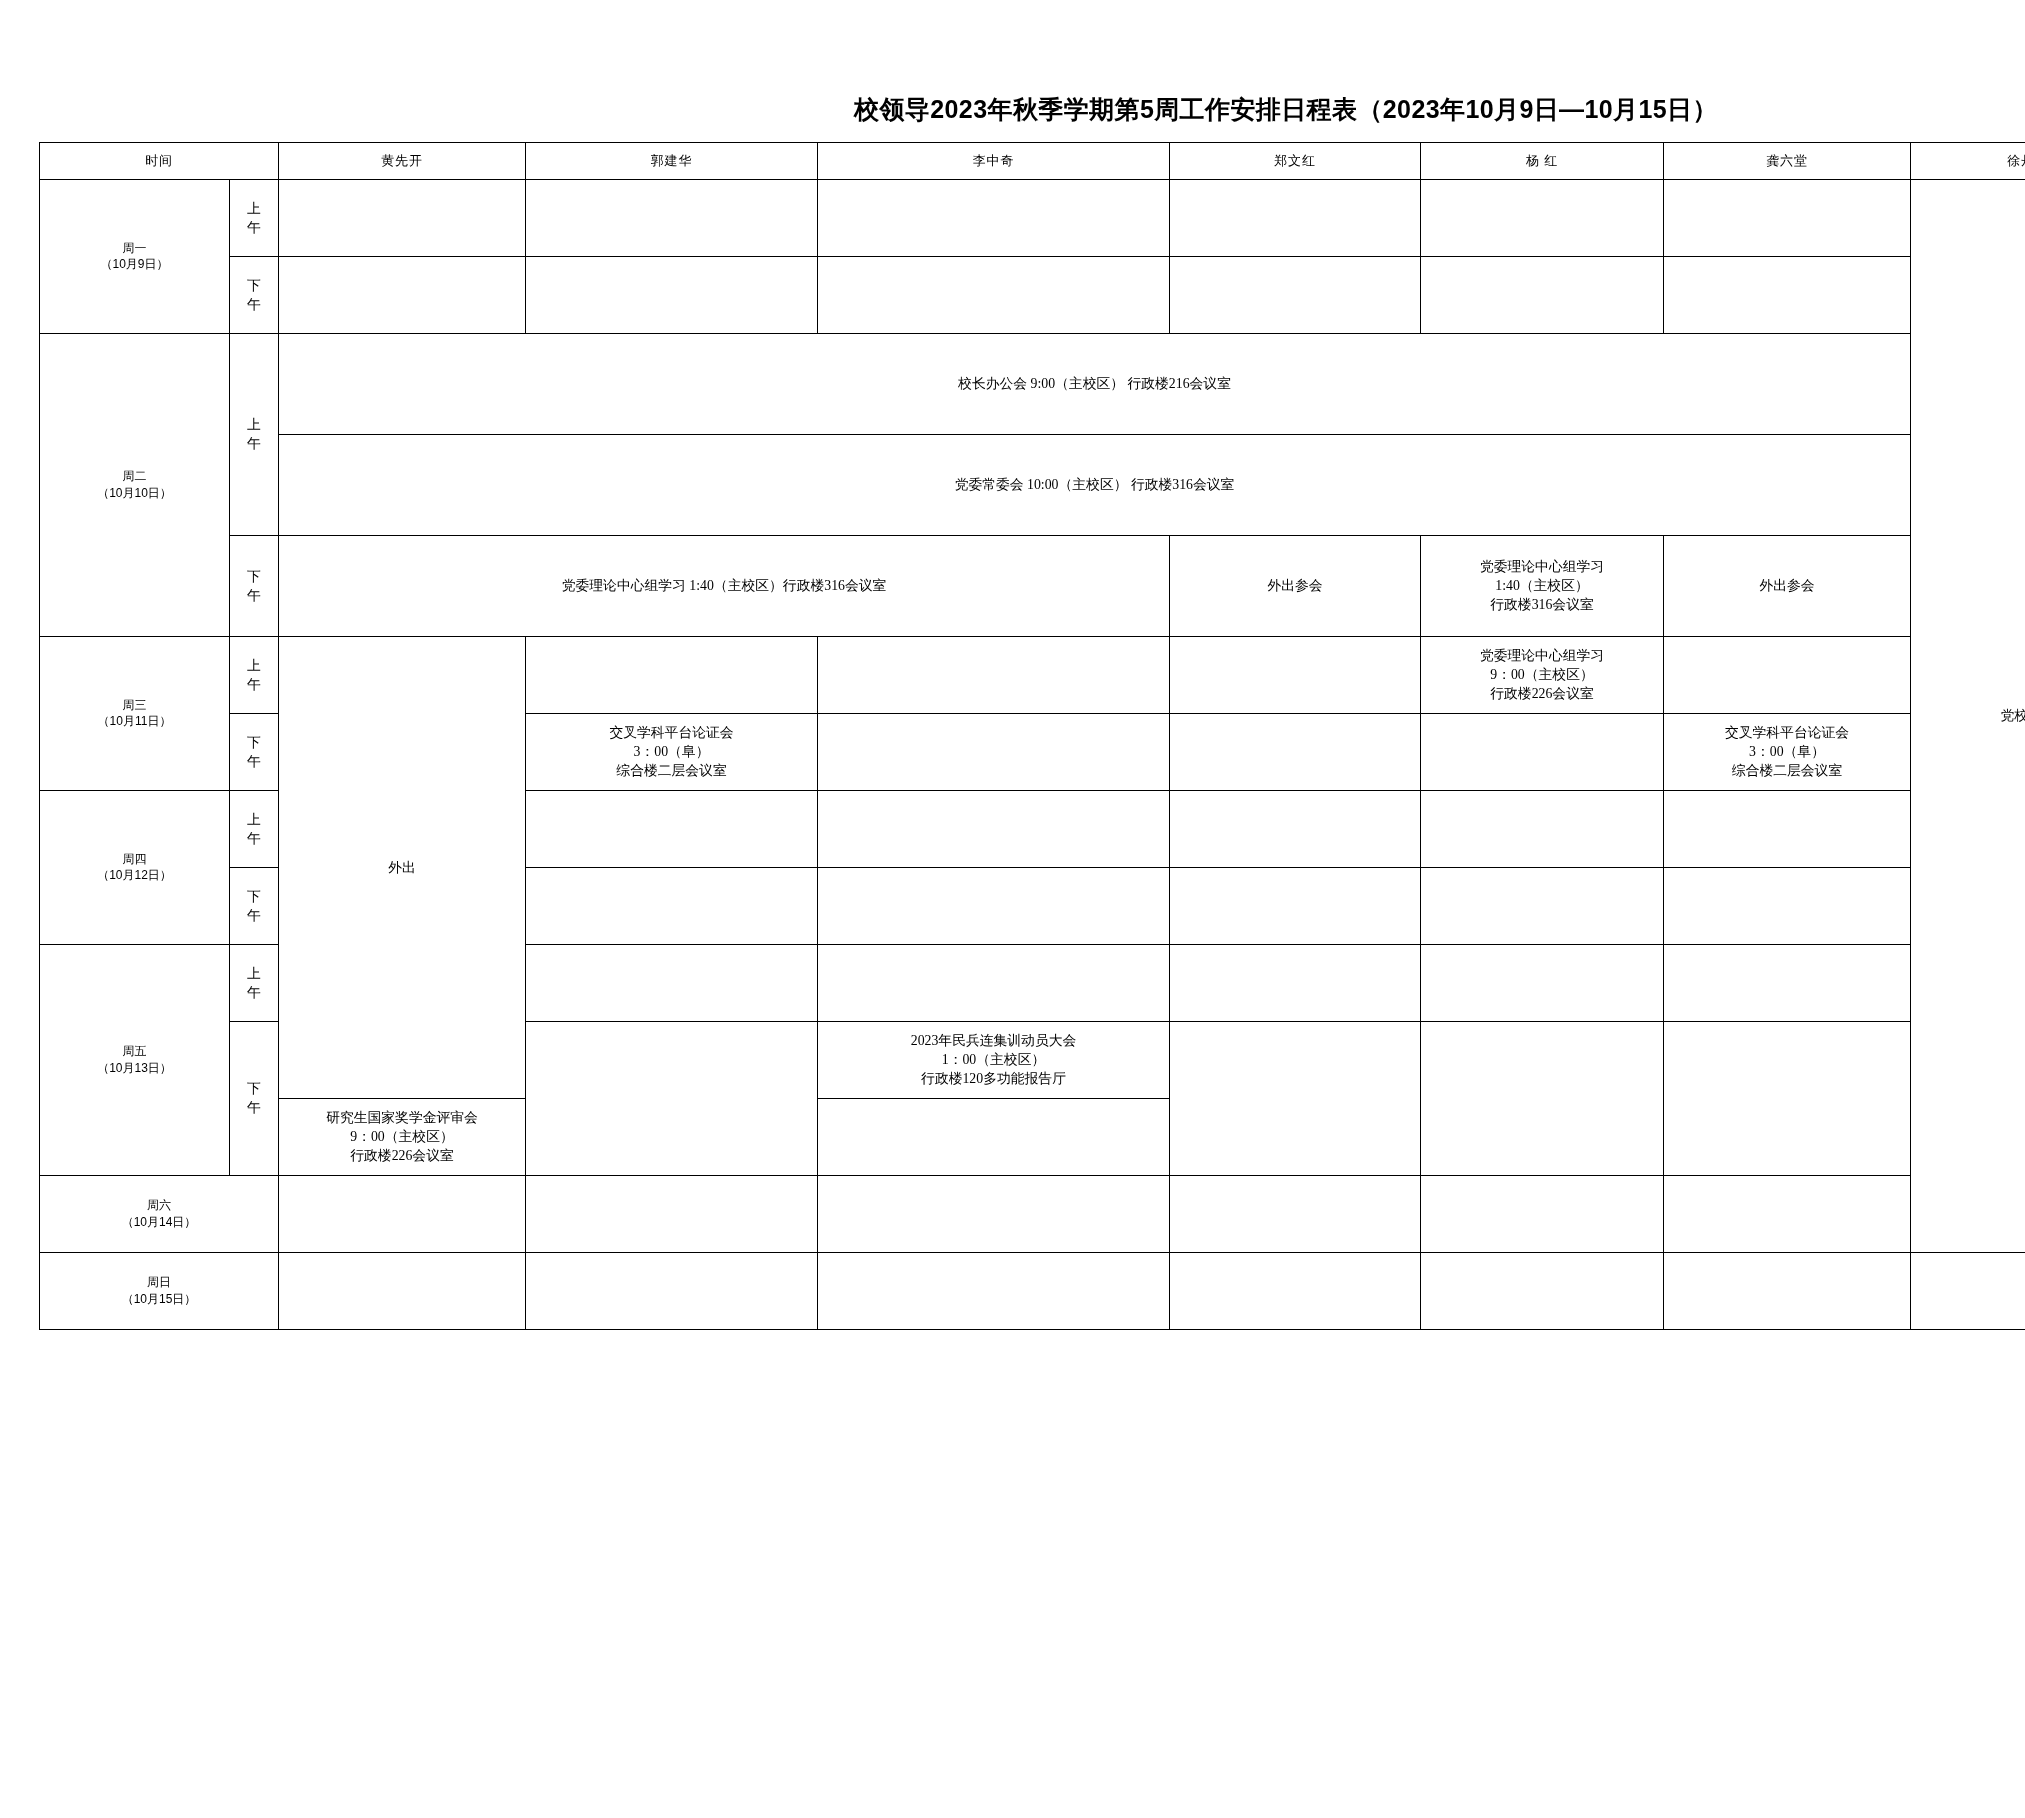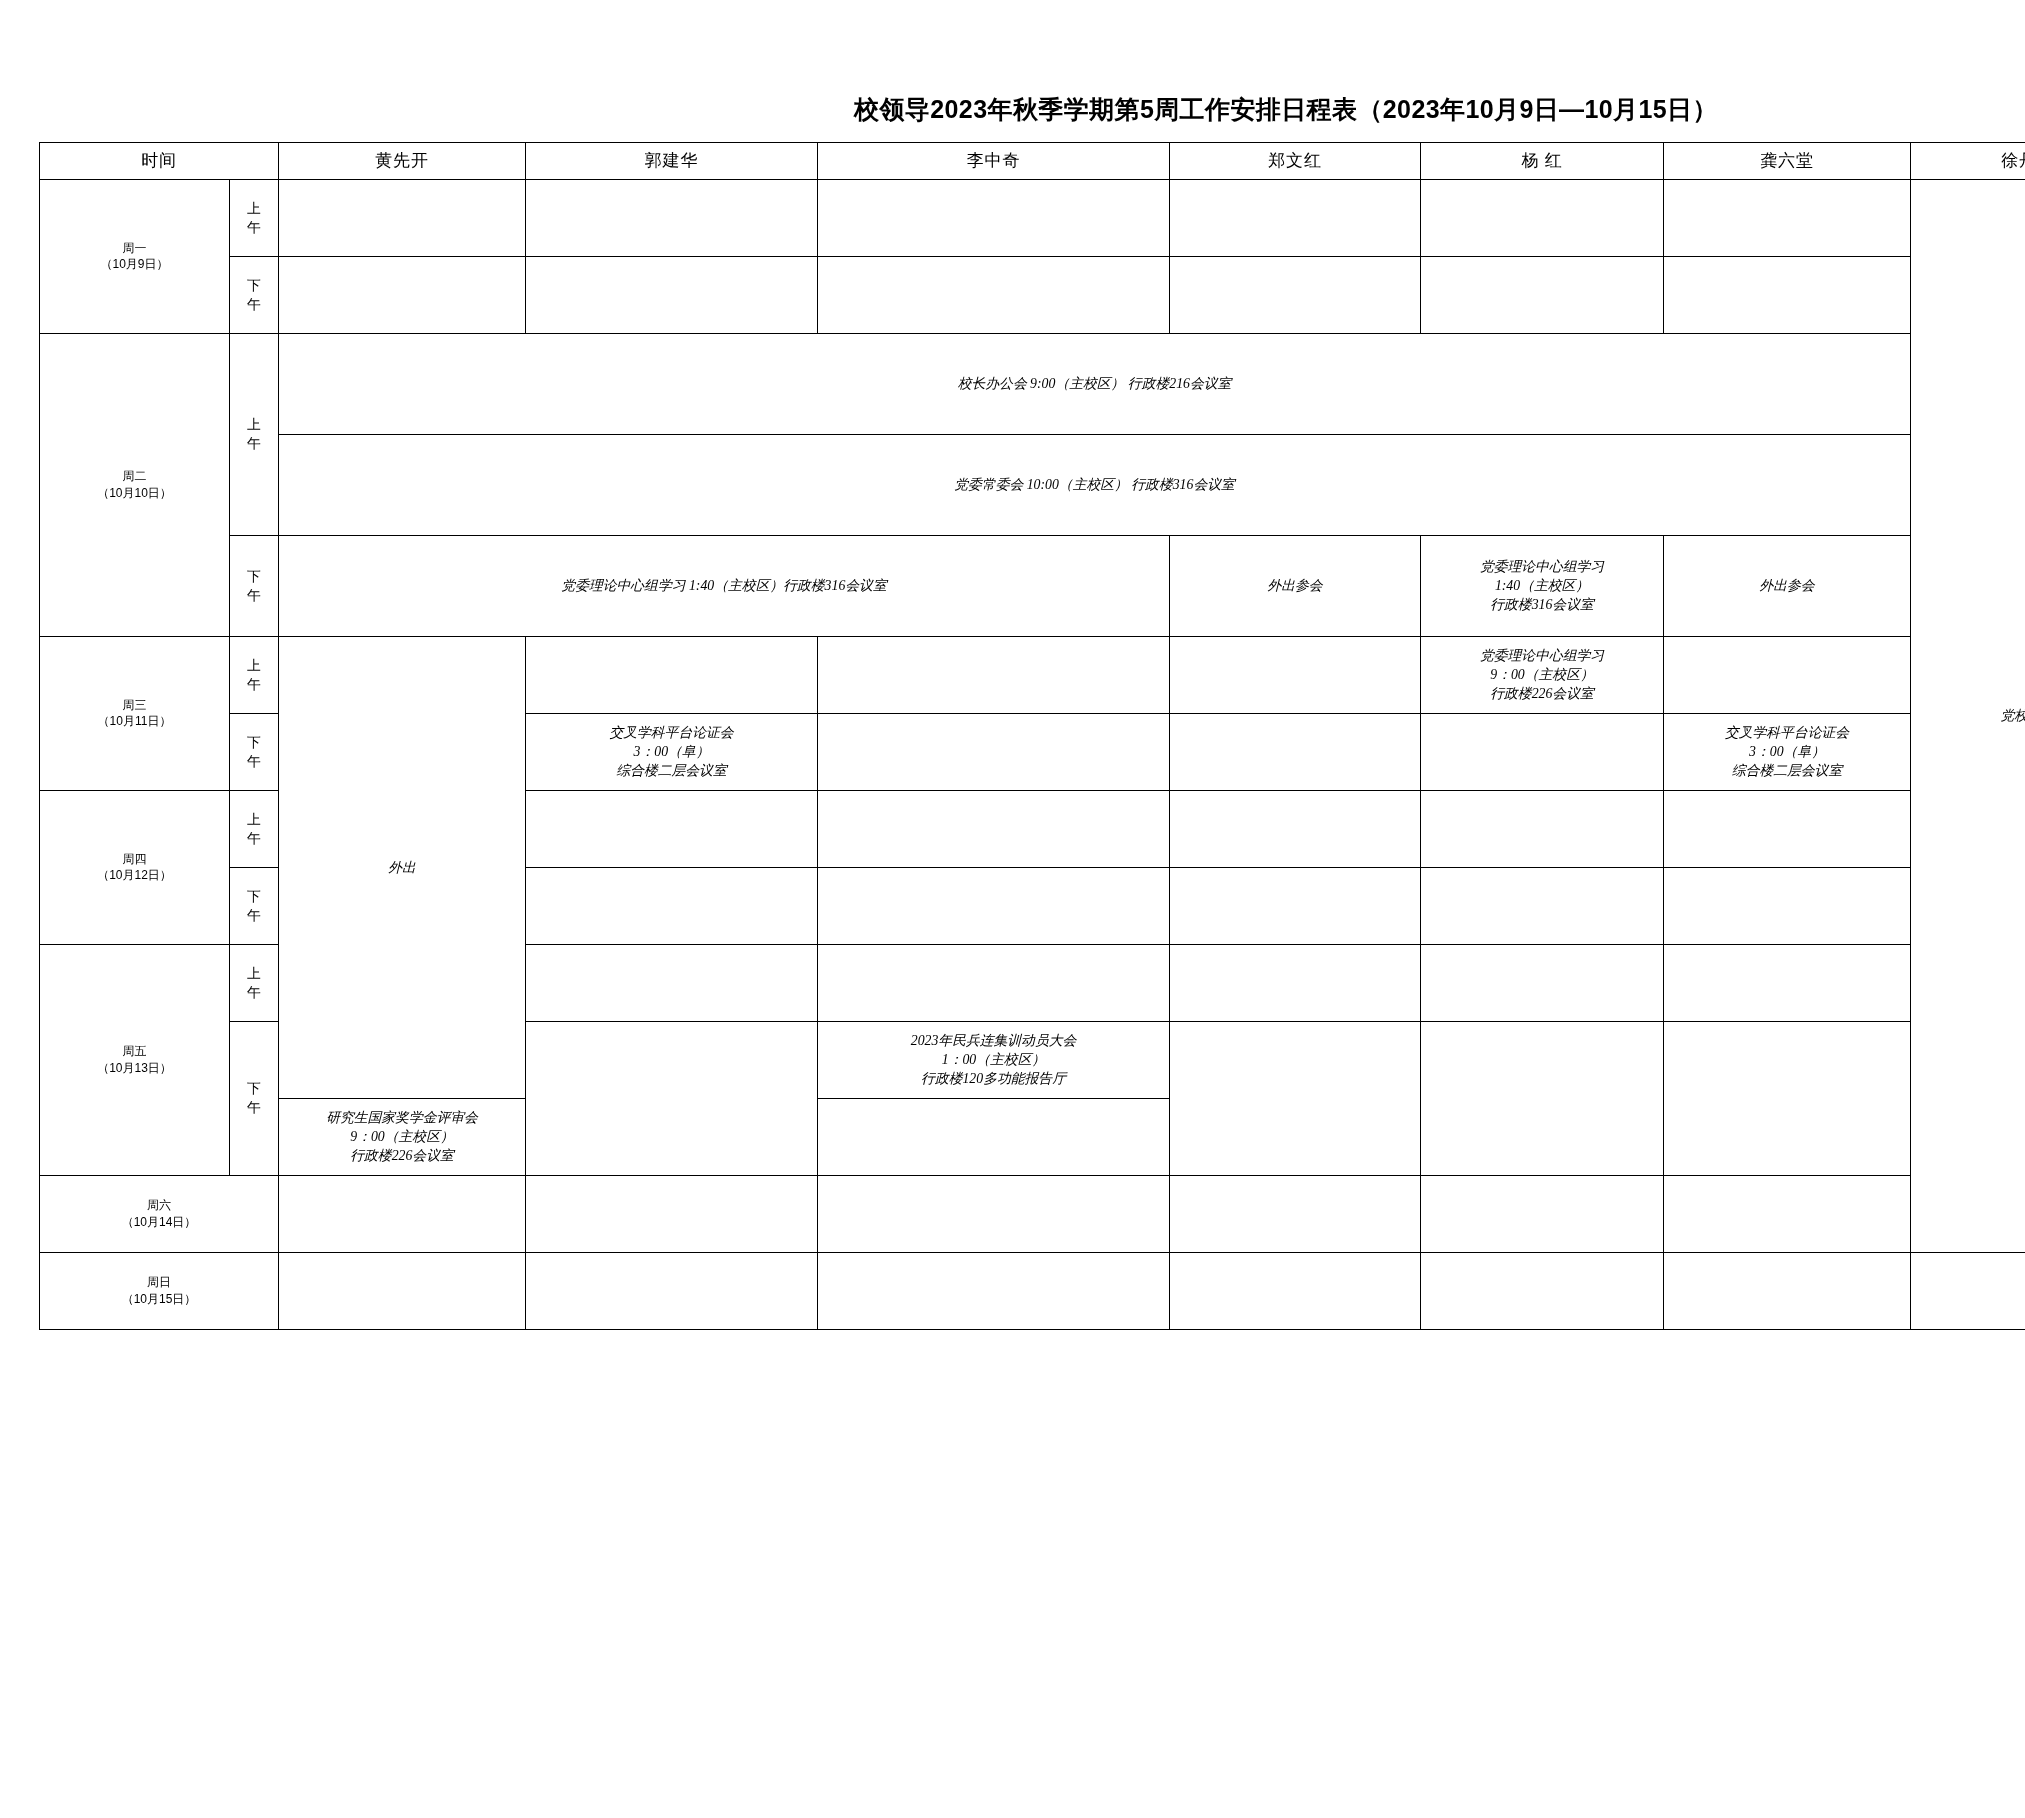--- a/index.html
+++ b/index.html
@@ -40,21 +40,21 @@
   table.sched td, table.sched th {
     border: 0.8px solid #000000;
     text-align: center;
     vertical-align: middle;
     padding: 2.4px 3.2px;
     line-height: 1.38;
     font-weight: normal;
   }
   thead th {
     height: 31px;
-    font-size: 17px;
+    font-size: 13px;
     font-family: "Liberation Sans", "DejaVu Sans", sans-serif;
     font-weight: bold;
     letter-spacing: 0.8px;
   }
   td.daycell {
     font-family: "Liberation Sans", "DejaVu Sans", sans-serif;
     font-weight: bold;
     font-size: 12px;
     width: 190px;
     line-height: 1.6;
@@ -70,21 +70,20 @@
   }
   td.halfday span {
     display: block;
   }
   td.ev {
     font-size: 13.8px;
   }
   td.ev .ln {
     display: block;
     white-space: nowrap;
-    font-style: italic;
   }
   .colw-hxk { width: 247px; }
   .colw-gjh { width: 292px; }
   .colw-lzq { width: 352px; }
   .colw-zwh { width: 251px; }
   .colw-yh  { width: 243px; }
   .colw-gld { width: 247px; }
   .colw-xdd { width: 235px; }
   .rowh-m { height: 77px; }
   .rowh-l { height: 101px; }

